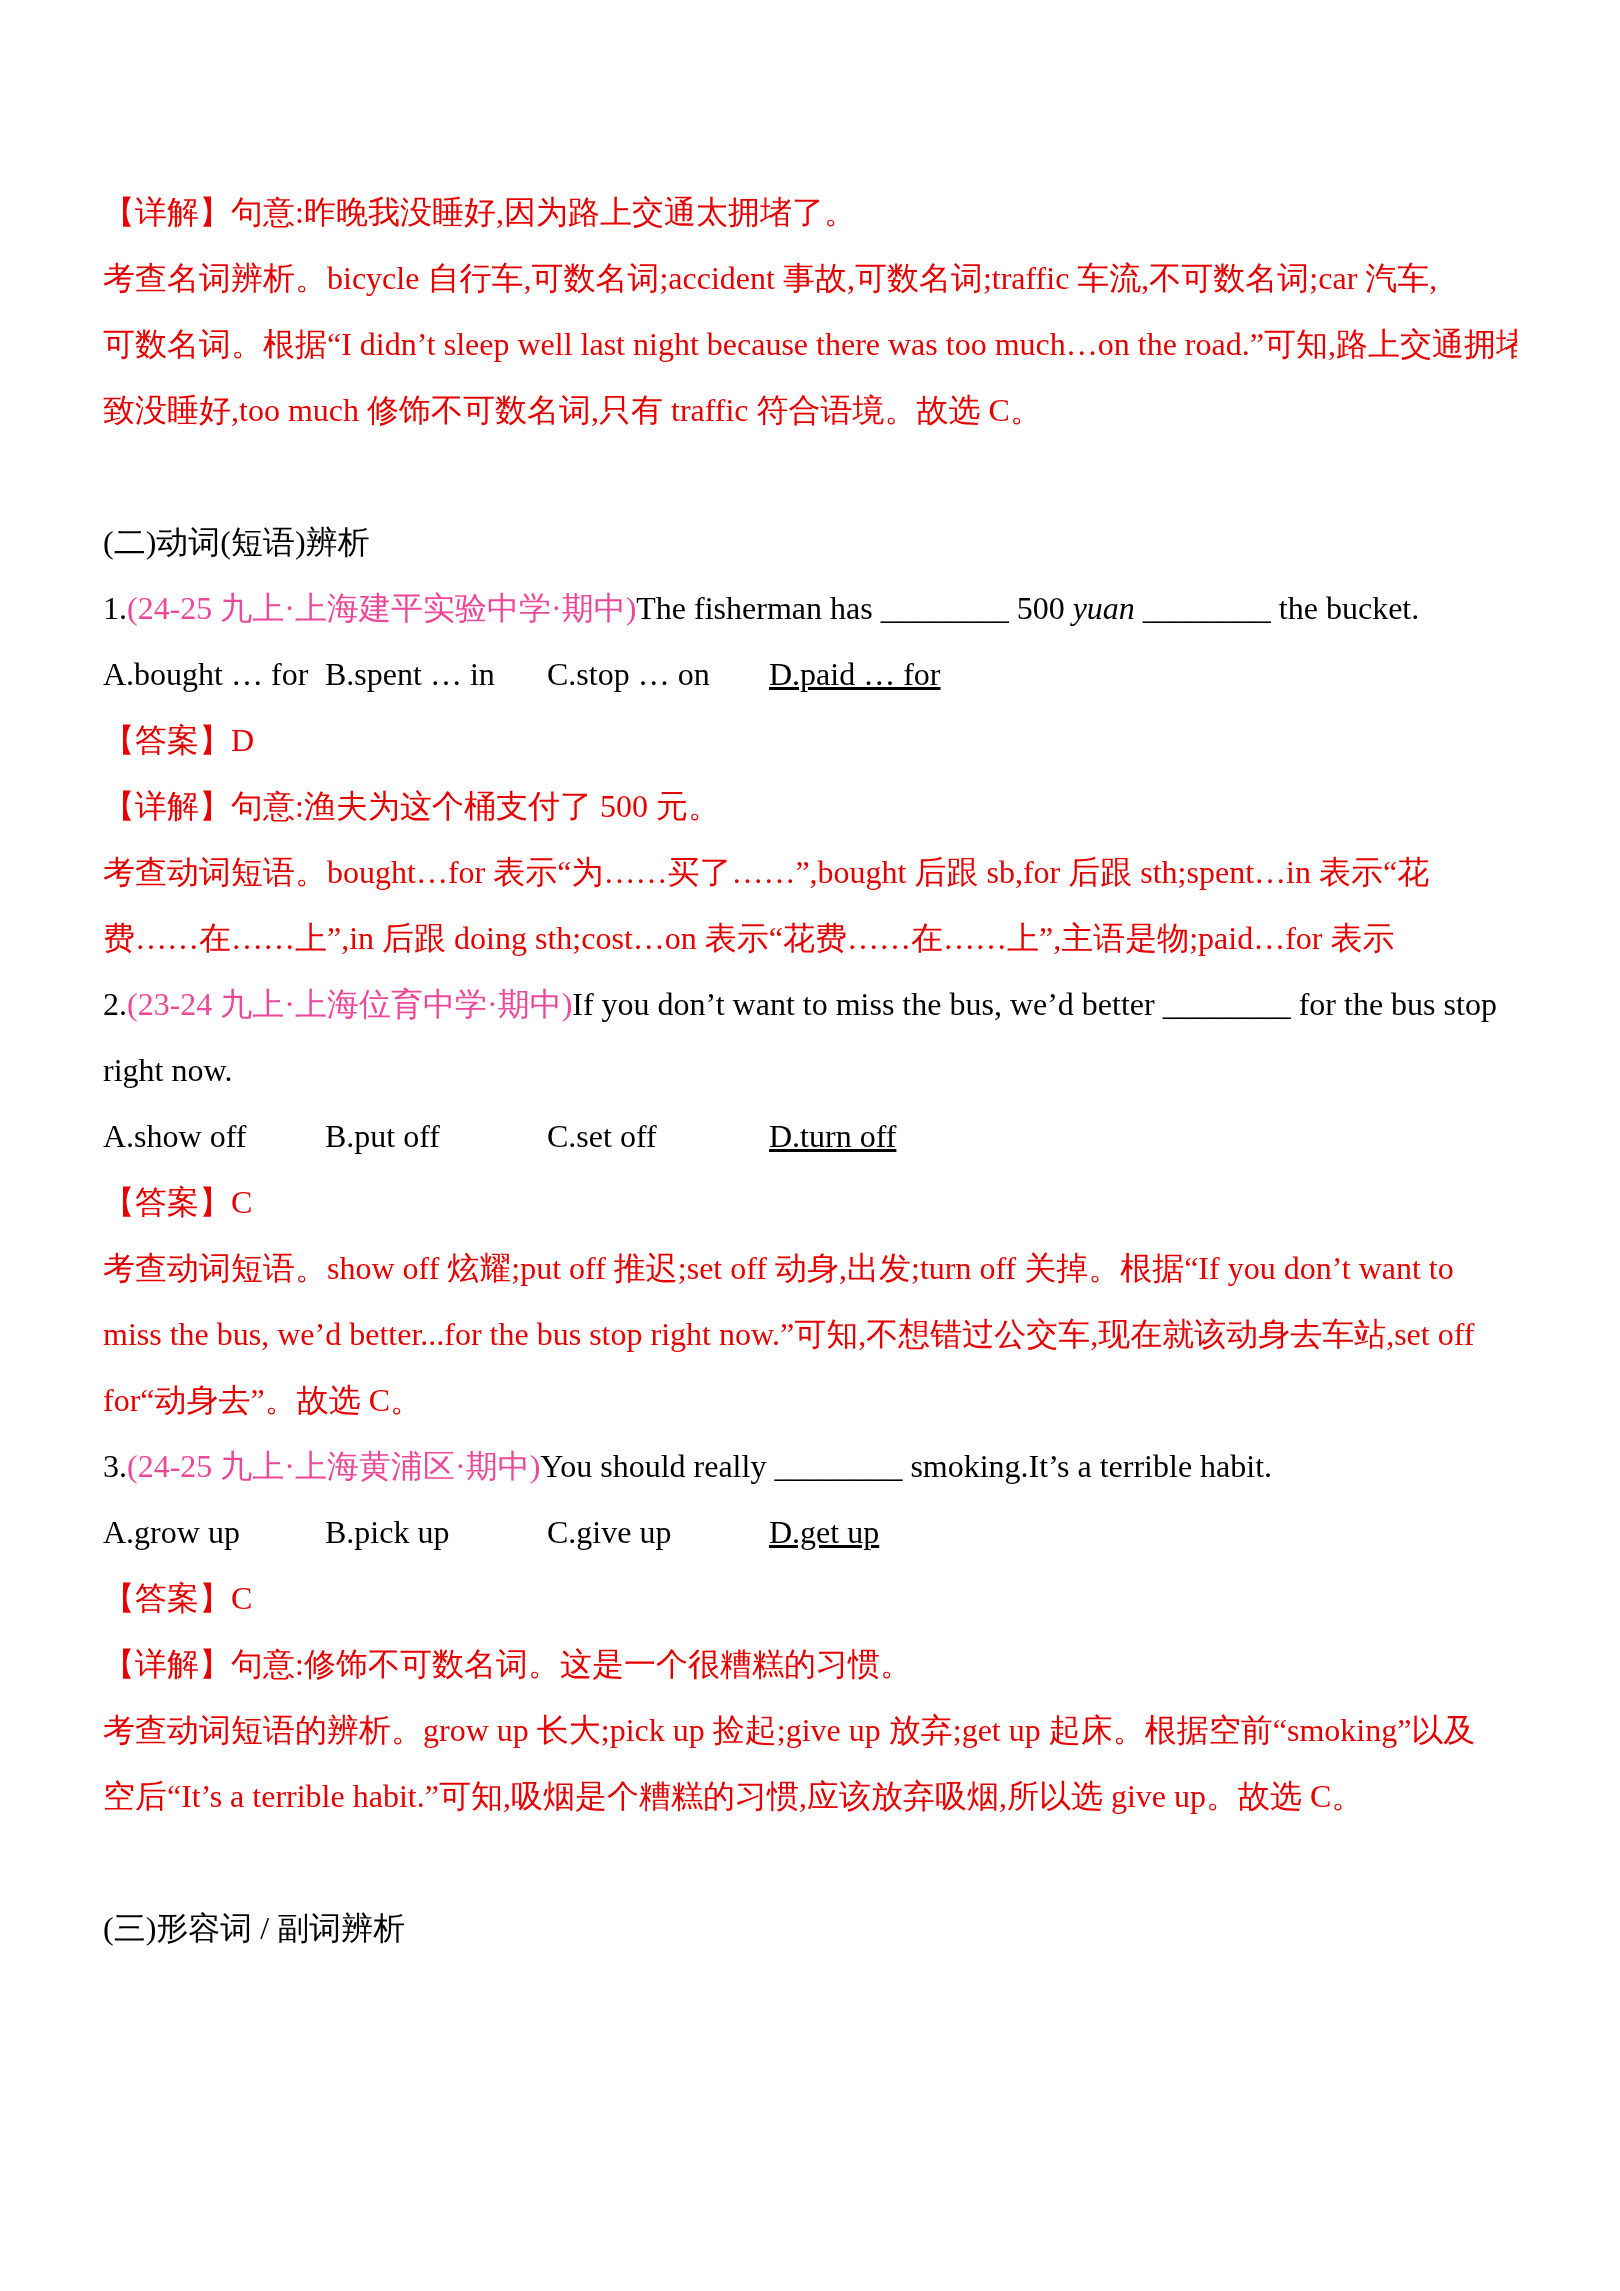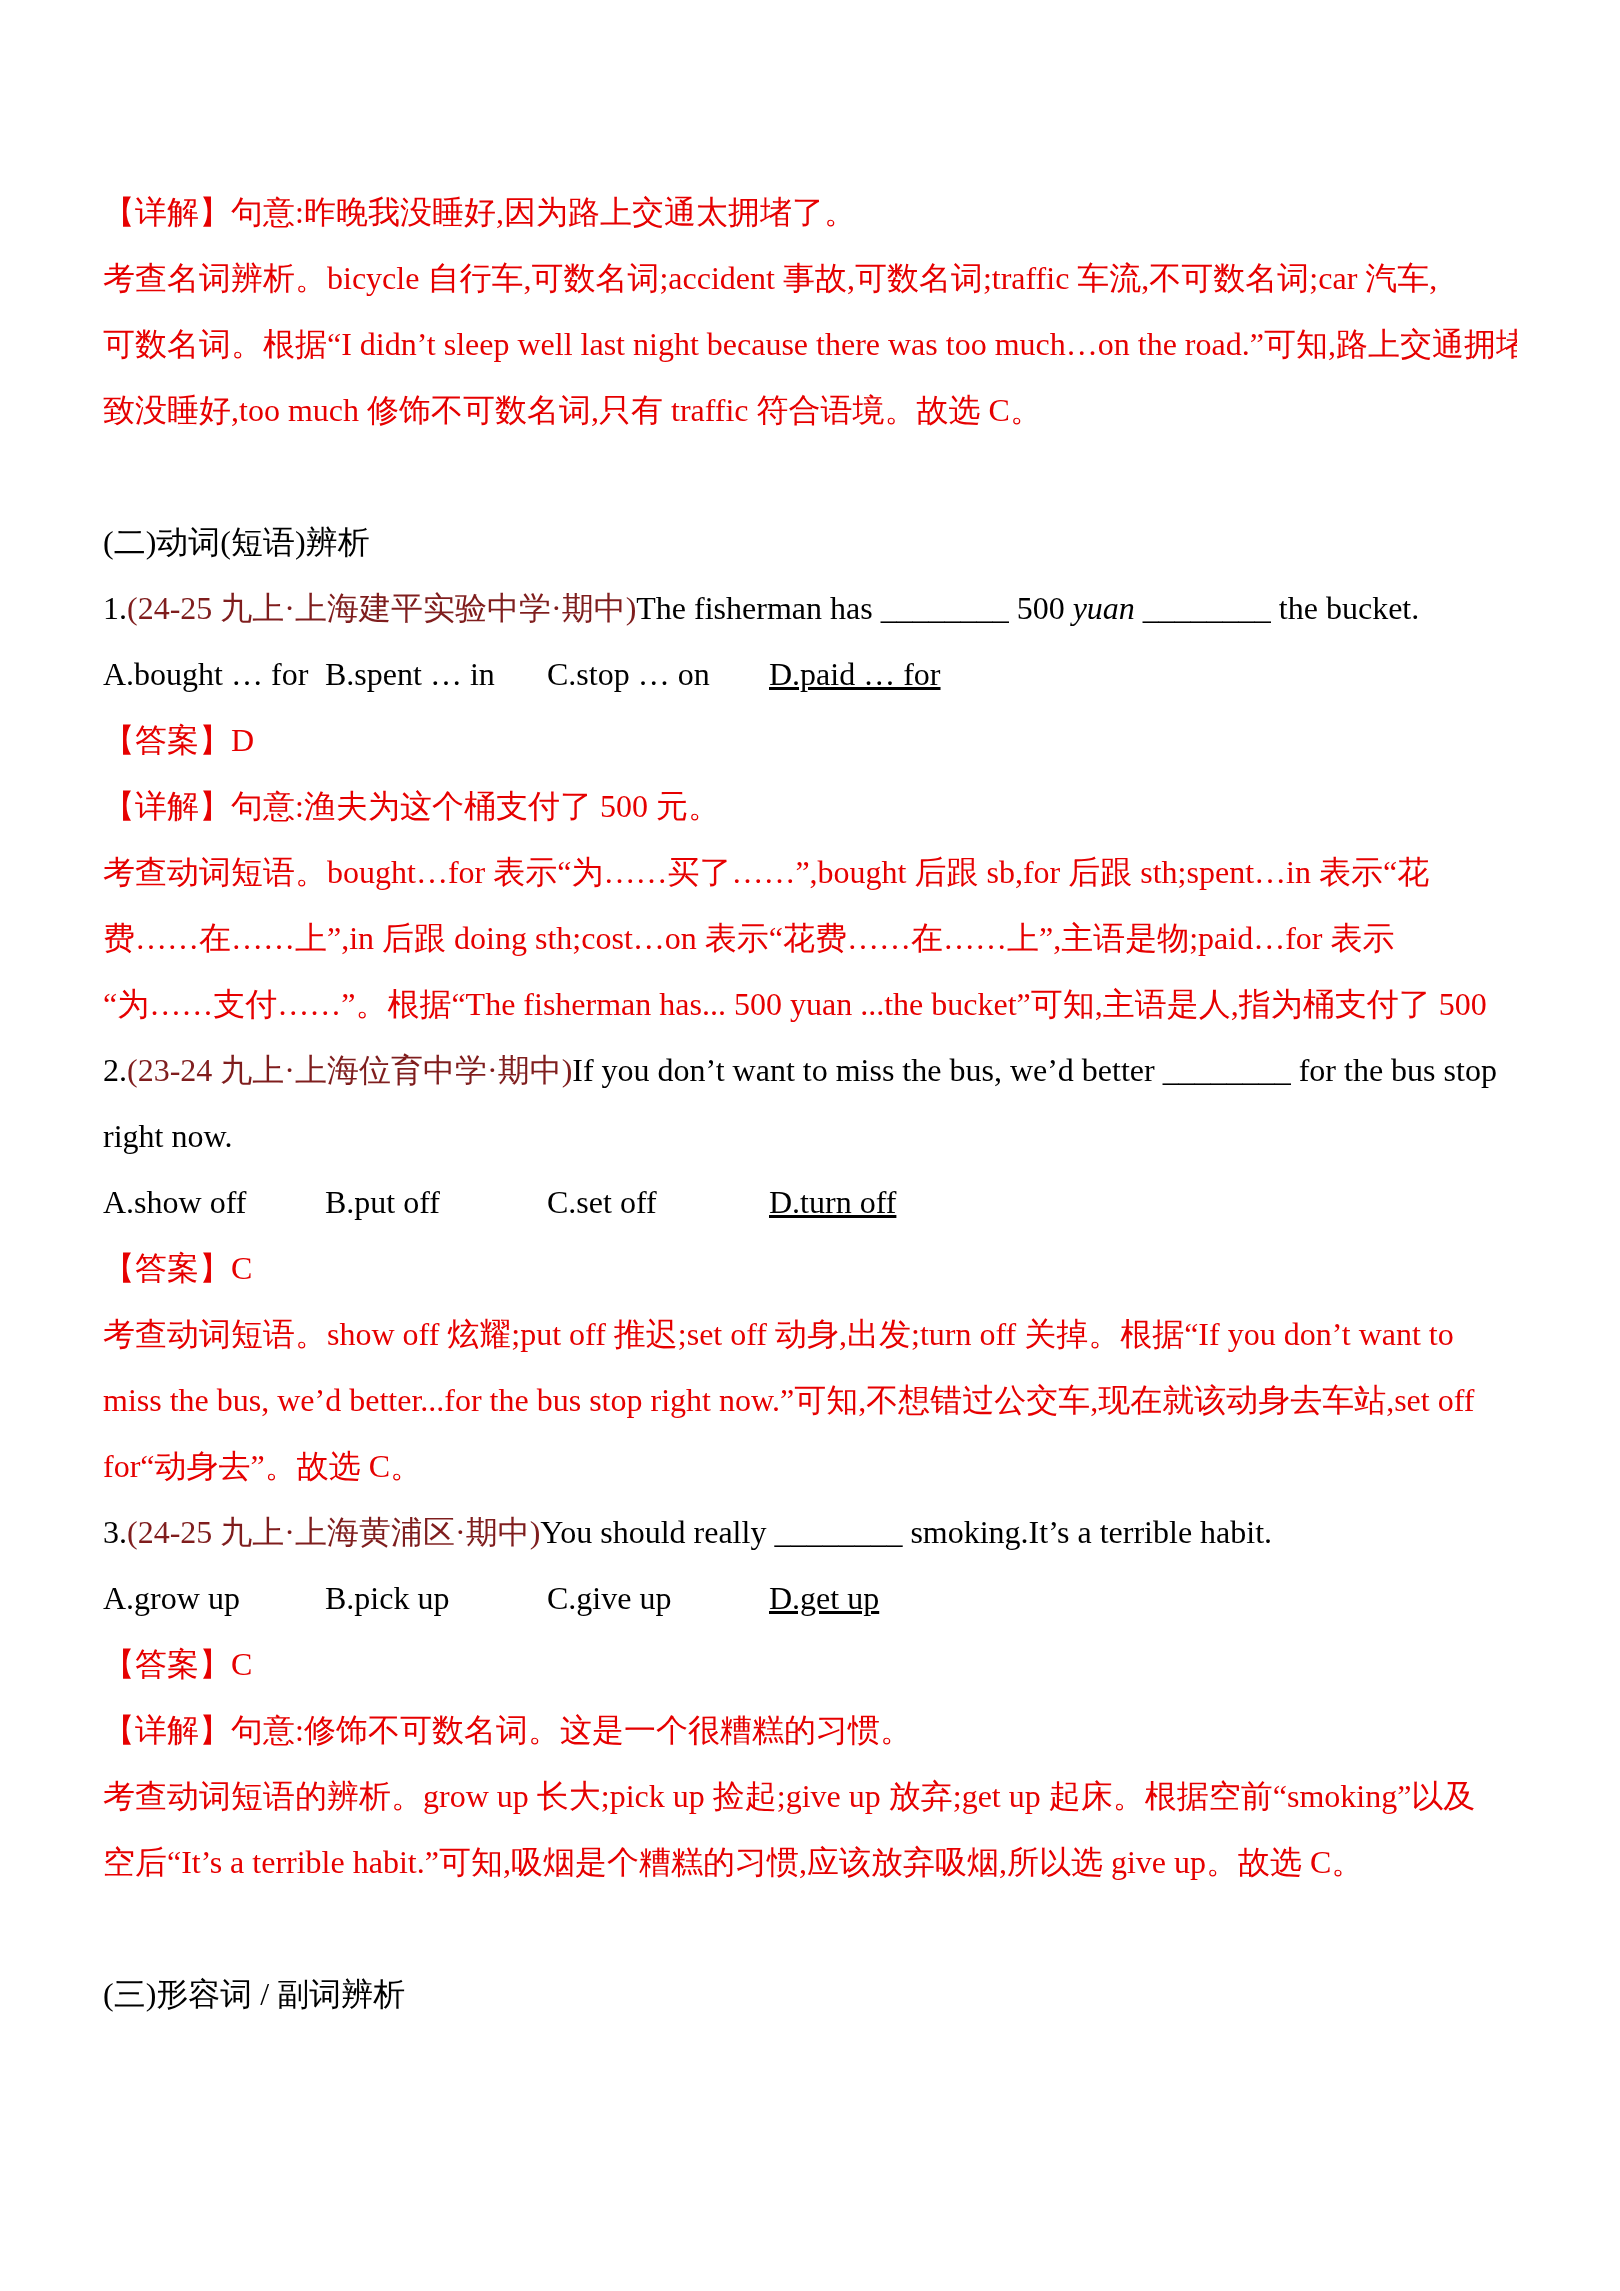--- a/index.html
+++ b/index.html
@@ -14,21 +14,21 @@
   }
   .content { padding:179px 103px 0 103px; }
   .line {
     line-height:66px;
     min-height:66px;
     white-space:nowrap;
     overflow:hidden;
   }
   .gap { height:66px; }
   .red   { color:#e60000; }
-  .green { color:#7f1d1d; }
+  .green { color:#ec4899; }
   .italic { font-style:italic;margin-top:28px; }
   .options { display:flex; }
   .opt { flex:0 0 222px; white-space:nowrap; }
   .opt:last-child { flex:0 0 auto;text-decoration:underline; }
 </style>
 </head>
 <body>
 
 <div class="page">
   <div class="content">
@@ -49,21 +49,20 @@
       <div class="line options">
         <span class="opt">A.bought … for</span>
         <span class="opt">B.spent … in</span>
         <span class="opt">C.stop … on</span>
         <span class="opt">D.paid … for</span>
       </div>
       <div class="line red">【答案】D</div>
       <div class="line red">【详解】句意:渔夫为这个桶支付了 500 元。</div>
       <div class="line red">考查动词短语。bought…for 表示“为……买了……”,bought 后跟 sb,for 后跟 sth;spent…in 表示“花</div>
       <div class="line red">费……在……上”,in 后跟 doing sth;cost…on 表示“花费……在……上”,主语是物;paid…for 表示</div>
-      <div class="line red">“为……支付……”。根据“The fisherman has... 500 yuan ...the bucket”可知,主语是人,指为桶支付了 500</div>
     </div>
 
     <div>
       <div class="line">
         <span>2.</span><span class="green">(23-24 九上·上海位育中学·期中)</span><span>If you don’t want to miss the bus, we’d better ________ for the bus stop</span>
       </div>
       <div class="line">right now.</div>
       <div class="line options">
         <span class="opt">A.show off</span>
         <span class="opt">B.put off</span>

